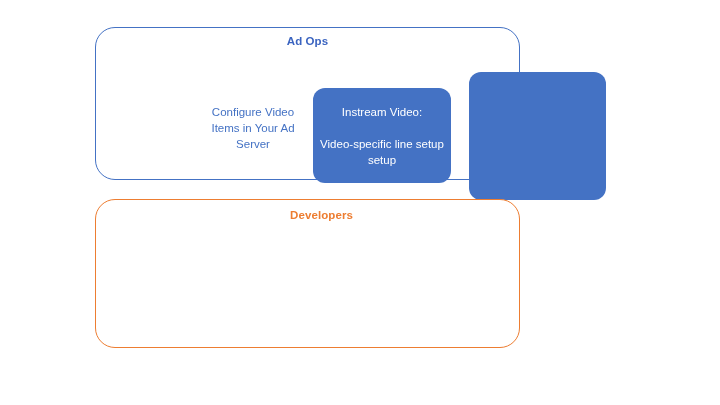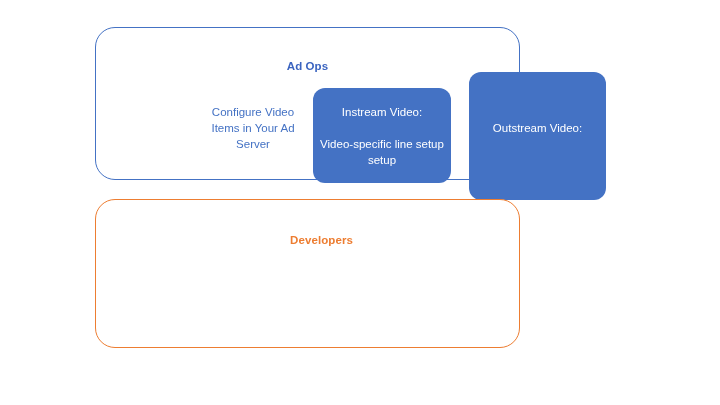--- a/index.html
+++ b/index.html
@@ -50,21 +50,20 @@
   }
 
   .group-title {
     position: absolute;
     left: 0;
     right: 0;
     text-align: center;
     font-weight: bold;
     font-size: 11.5px;
     letter-spacing: 0.1px;
-    margin-top: 25px;
   }
   .group-title.blue  { top: 7px;  color: #3B64C0; }
   .group-title.orange{ top: 9px;  color: #ED7D31; padding-left: 28px; }
 
   
   .plain-text {
     position: absolute;
     color: #4472C4;
     font-size: 11.5px;
     line-height: 16px;
@@ -131,21 +130,20 @@
 
     <div class="plain-text line-items">Configure Video Items in Your Ad Server</div>
 
     <div class="card blue card-instream">
       <span class="card-heading">Instream Video:</span>
       <span class="card-spacer"></span>
       <span class="card-body">Video-specific line setup setup</span>
     </div>
 
     <div class="card blue card-outstream">
-      <span class="card-heading">Outstream Video:</span>
       <span class="card-spacer"></span>
     </div>
   </div>
 
   <div class="group group-developers">
     <div class="group-title orange">Developers</div>
 
   </div>
 
 </div>

